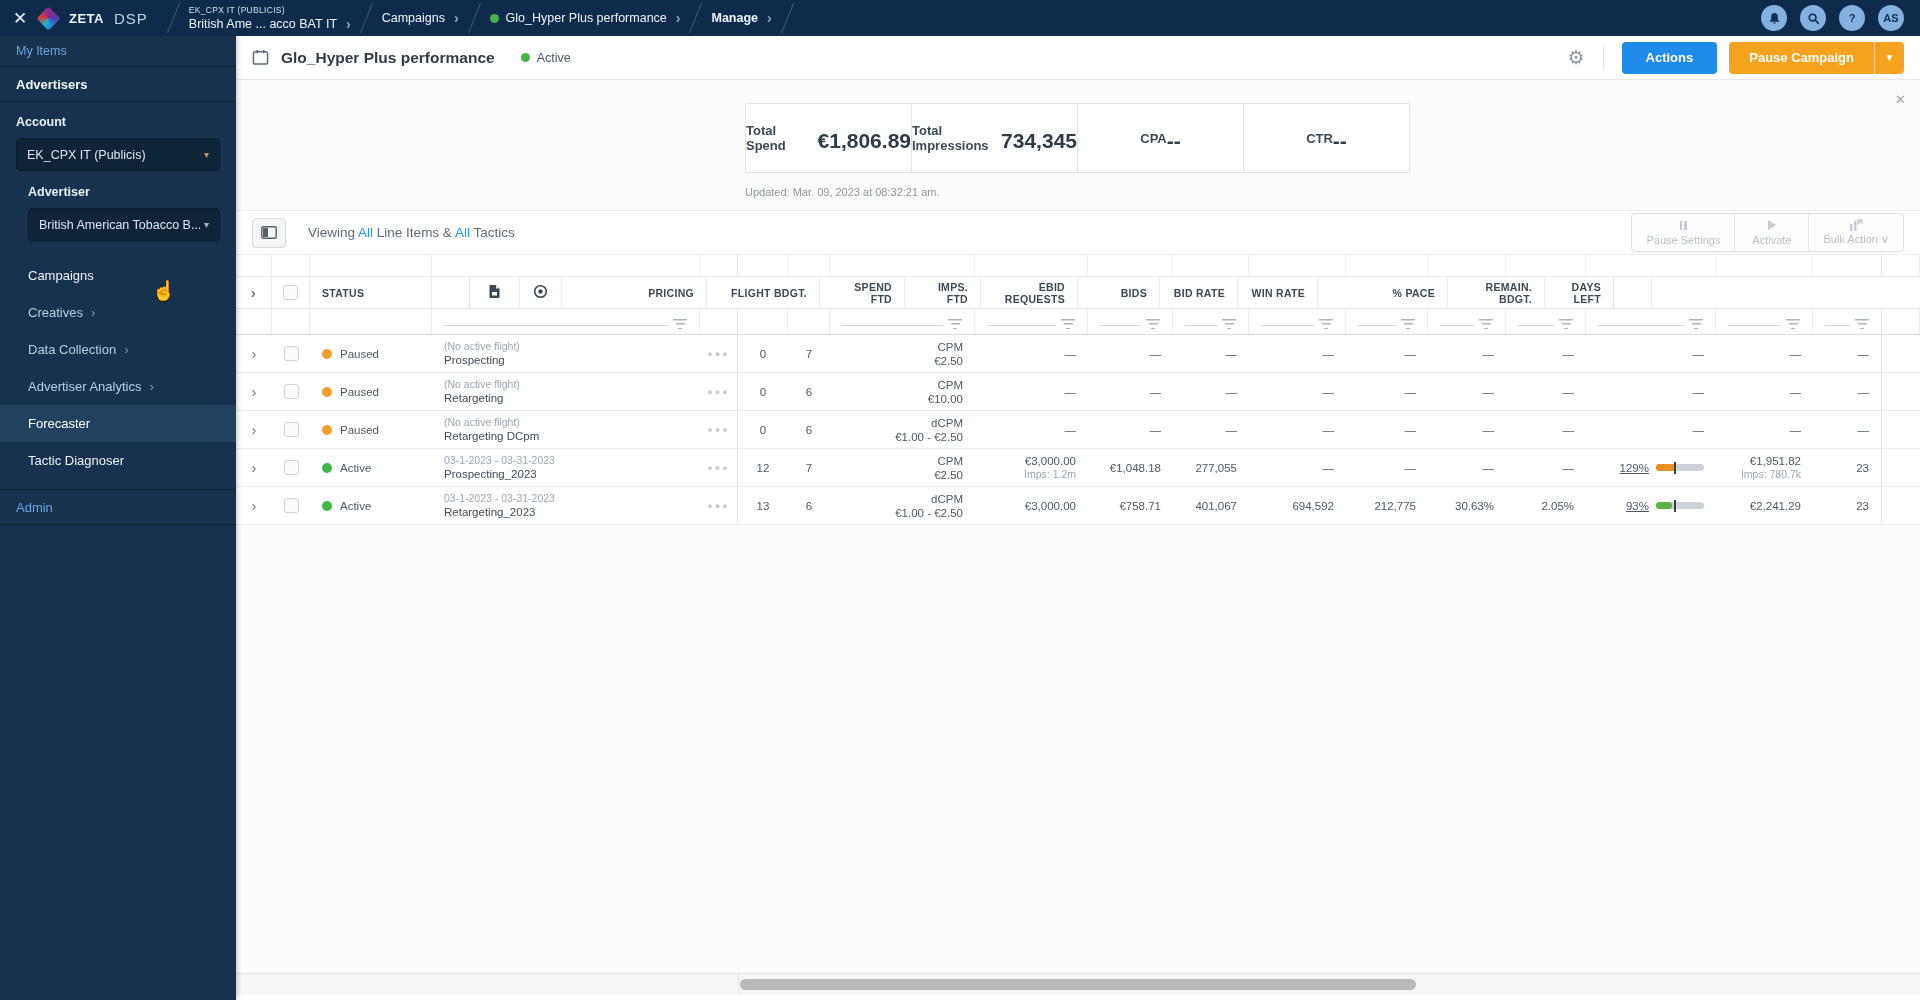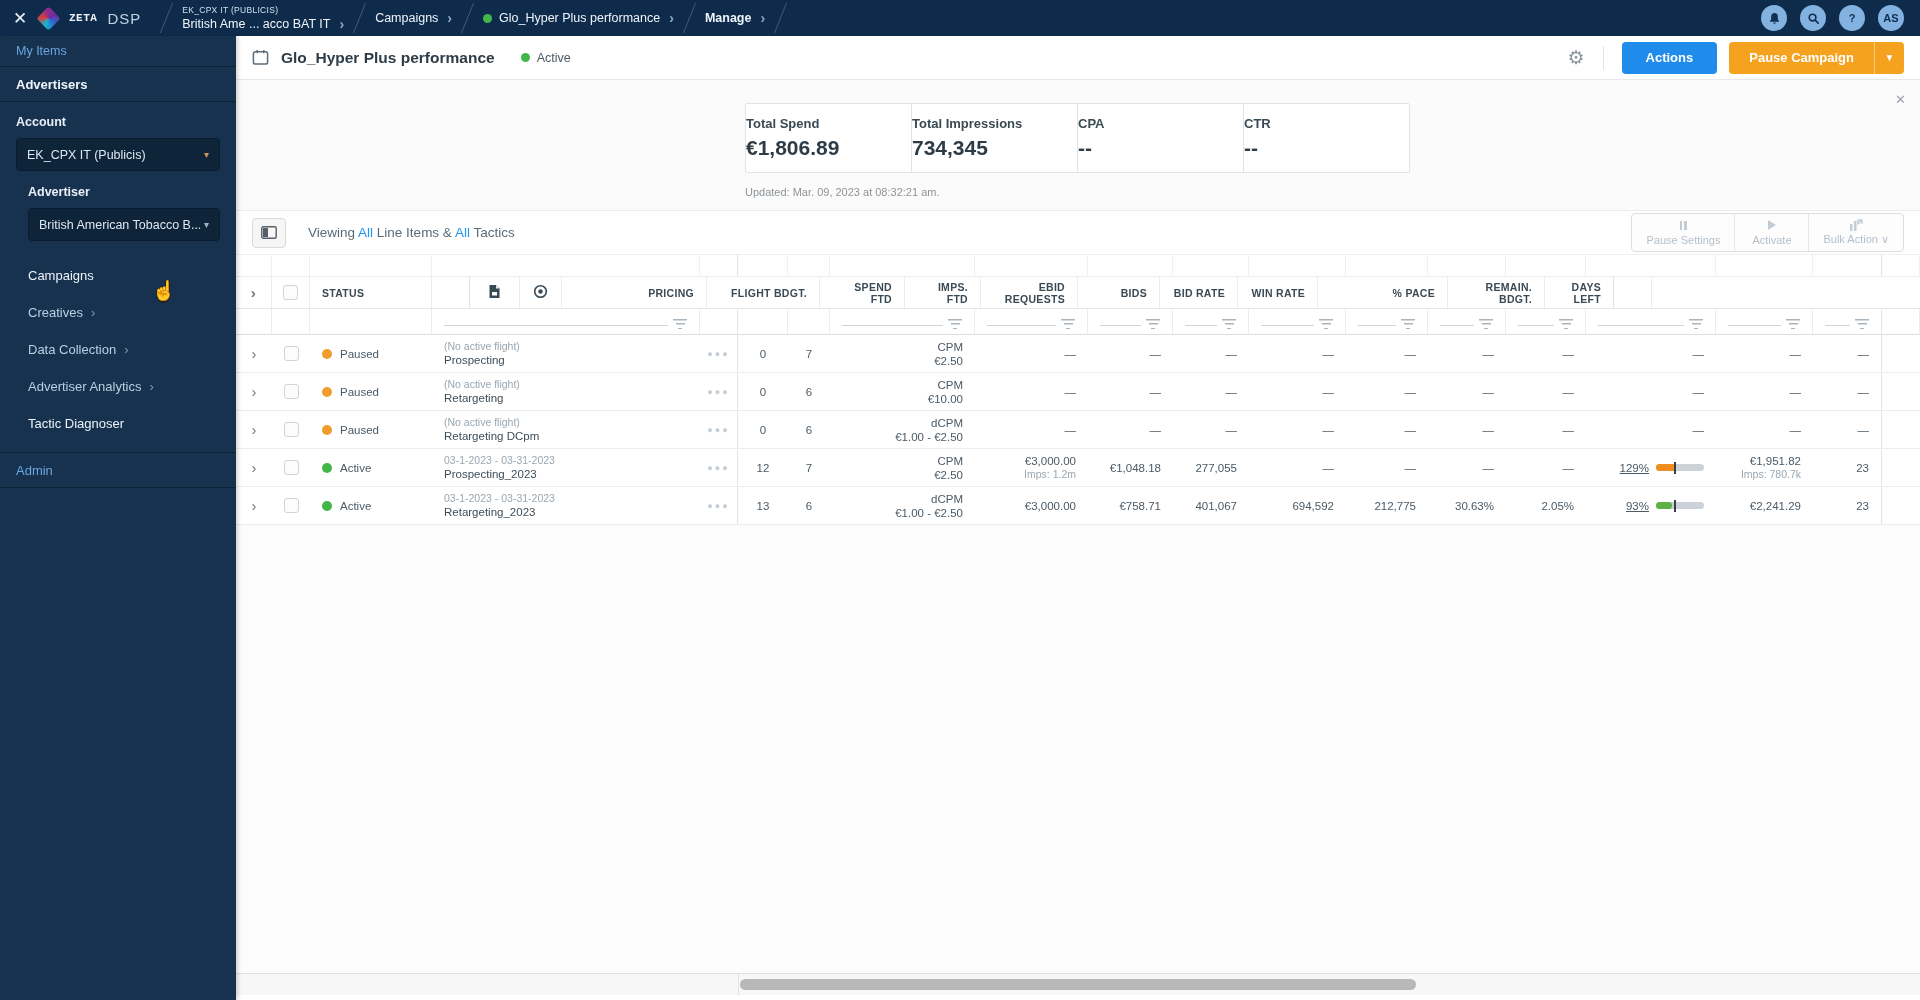--- a/index.html
+++ b/index.html
@@ -6,21 +6,21 @@
   html,body { width:1920px; height:1000px; overflow:hidden; background:#fff;
     font-family:"Liberation Sans", sans-serif; }
   .root { width:1920px; height:1000px; display:flex; flex-direction:column; }
 
   
   .topbar { height:36px; background:#0f2b4c; display:flex; align-items:center; color:#eef4fa; flex:0 0 36px; }
   .close-x { width:40px; text-align:center; font-size:17px; color:#e8eef5; cursor:pointer; }
   .brand { display:flex; align-items:center; gap:8px; margin-right:10px; }
   .brand-diamond { width:17px; height:17px; transform:rotate(45deg); border-radius:3px;
     background:conic-gradient(from 20deg,#6a2f9e,#2a6fd6,#19b5c8,#d93a3a,#8e2d8e,#6a2f9e); }
-  .brand-zeta { font-size:11px; font-weight:bold; letter-spacing:.5px; margin-left:4px;font-family:Liberation Mono, monospace; }
+  .brand-zeta { font-size:13px; font-weight:bold; letter-spacing:.5px; margin-left:4px; }
   .brand-dsp { font-size:15px; color:#c3d2e2; margin-left:2px; letter-spacing:1px; }
   .crumbs { display:flex; align-items:center; height:100%; }
   .crumb-div { width:1px; height:30px; background:rgba(255,255,255,.22); transform:skewX(-22deg); margin:0 15px; }
   .crumb { display:flex; flex-direction:column; justify-content:center; cursor:pointer; }
   .crumb-eyebrow { font-size:8.5px; color:#cfe0ef; letter-spacing:.3px; margin-bottom:1px; }
   .crumb-row { display:flex; align-items:center; font-size:12.5px; }
   .crumb-row .dot { width:9px; height:9px; border-radius:50%; background:#43b64a; margin-right:7px; }
   .crumb-chev { color:#8fa9c4; font-size:14px; margin-left:9px; font-weight:bold; }
   .crumb.bold .crumb-label { font-weight:bold; }
   .top-icons { margin-left:auto; display:flex; align-items:center; gap:13px; padding-right:16px; }
@@ -72,21 +72,21 @@
   .btn-orange { background:#f5a21f; color:#fff; font-weight:bold; font-size:13px; border:none; height:32px;
     padding:0 20px; cursor:pointer; font-family:inherit; }
   .btn-orange-chev { background:#f5a21f; color:#fff; width:30px; display:flex; align-items:center; justify-content:center;
     border-left:1px solid rgba(255,255,255,.45); font-size:10px; cursor:pointer; }
 
   
   .summary { background:#fbfbfb; border-bottom:1px solid #ececec; position:relative; padding:23px 0 12px 0; flex:0 0 128px; }
   .summary-close { position:absolute; top:12px; right:14px; font-size:13px; color:#9aa2a9; cursor:pointer; }
   .stats-panel { margin-left:509px; width:665px; background:#fff; border:1px solid #e3e3e3; border-radius:2px;
     display:flex; height:70px; }
-  .stat { flex:1; display:flex; flex-direction:column; align-items:flex-start; justify-content:center; }
+  .stat { flex:1; display:flex; flex-direction:row; align-items:center; justify-content:center; }
   .stat + .stat { border-left:1px solid #e3e3e3; }
   .stat-label { font-size:13px; font-weight:bold; color:#3a4a55; }
   .stat-value { font-size:21px; font-weight:bold; color:#2e3c47; margin-top:5px; }
   .updated { margin:13px 0 0 509px; font-size:11px; color:#8d9499; }
 
   
   .toolbar { height:44px; display:flex; align-items:center; padding:0 16px; border-bottom:1px solid #efefef; flex:0 0 44px; }
   .cols-btn { width:34px; height:30px; border:1px solid #d9d9d9; border-radius:4px; background:#f6f6f6;
     display:flex; align-items:center; justify-content:center; cursor:pointer; }
   .viewing { margin-left:22px; font-size:13.5px; color:#5a6b77; }
@@ -238,20 +238,23 @@
             <span class="arrow">›</span>
           </div>
           <div class="sb-item">
             <span>Data Collection</span>
             <span class="arrow">›</span>
           </div>
           <div class="sb-item">
             <span>Advertiser Analytics</span>
             <span class="arrow">›</span>
           </div>
+          <div class="sb-item active">
+            <span>Forecaster</span>
+          </div>
           <div class="sb-item bright">
             <span>Tactic Diagnoser</span>
           </div>
         </div>
       <div class="sb-admin">Admin</div>
       <div class="hand-cursor">☝</div>
     </div>
 
     <div class="main">
 

